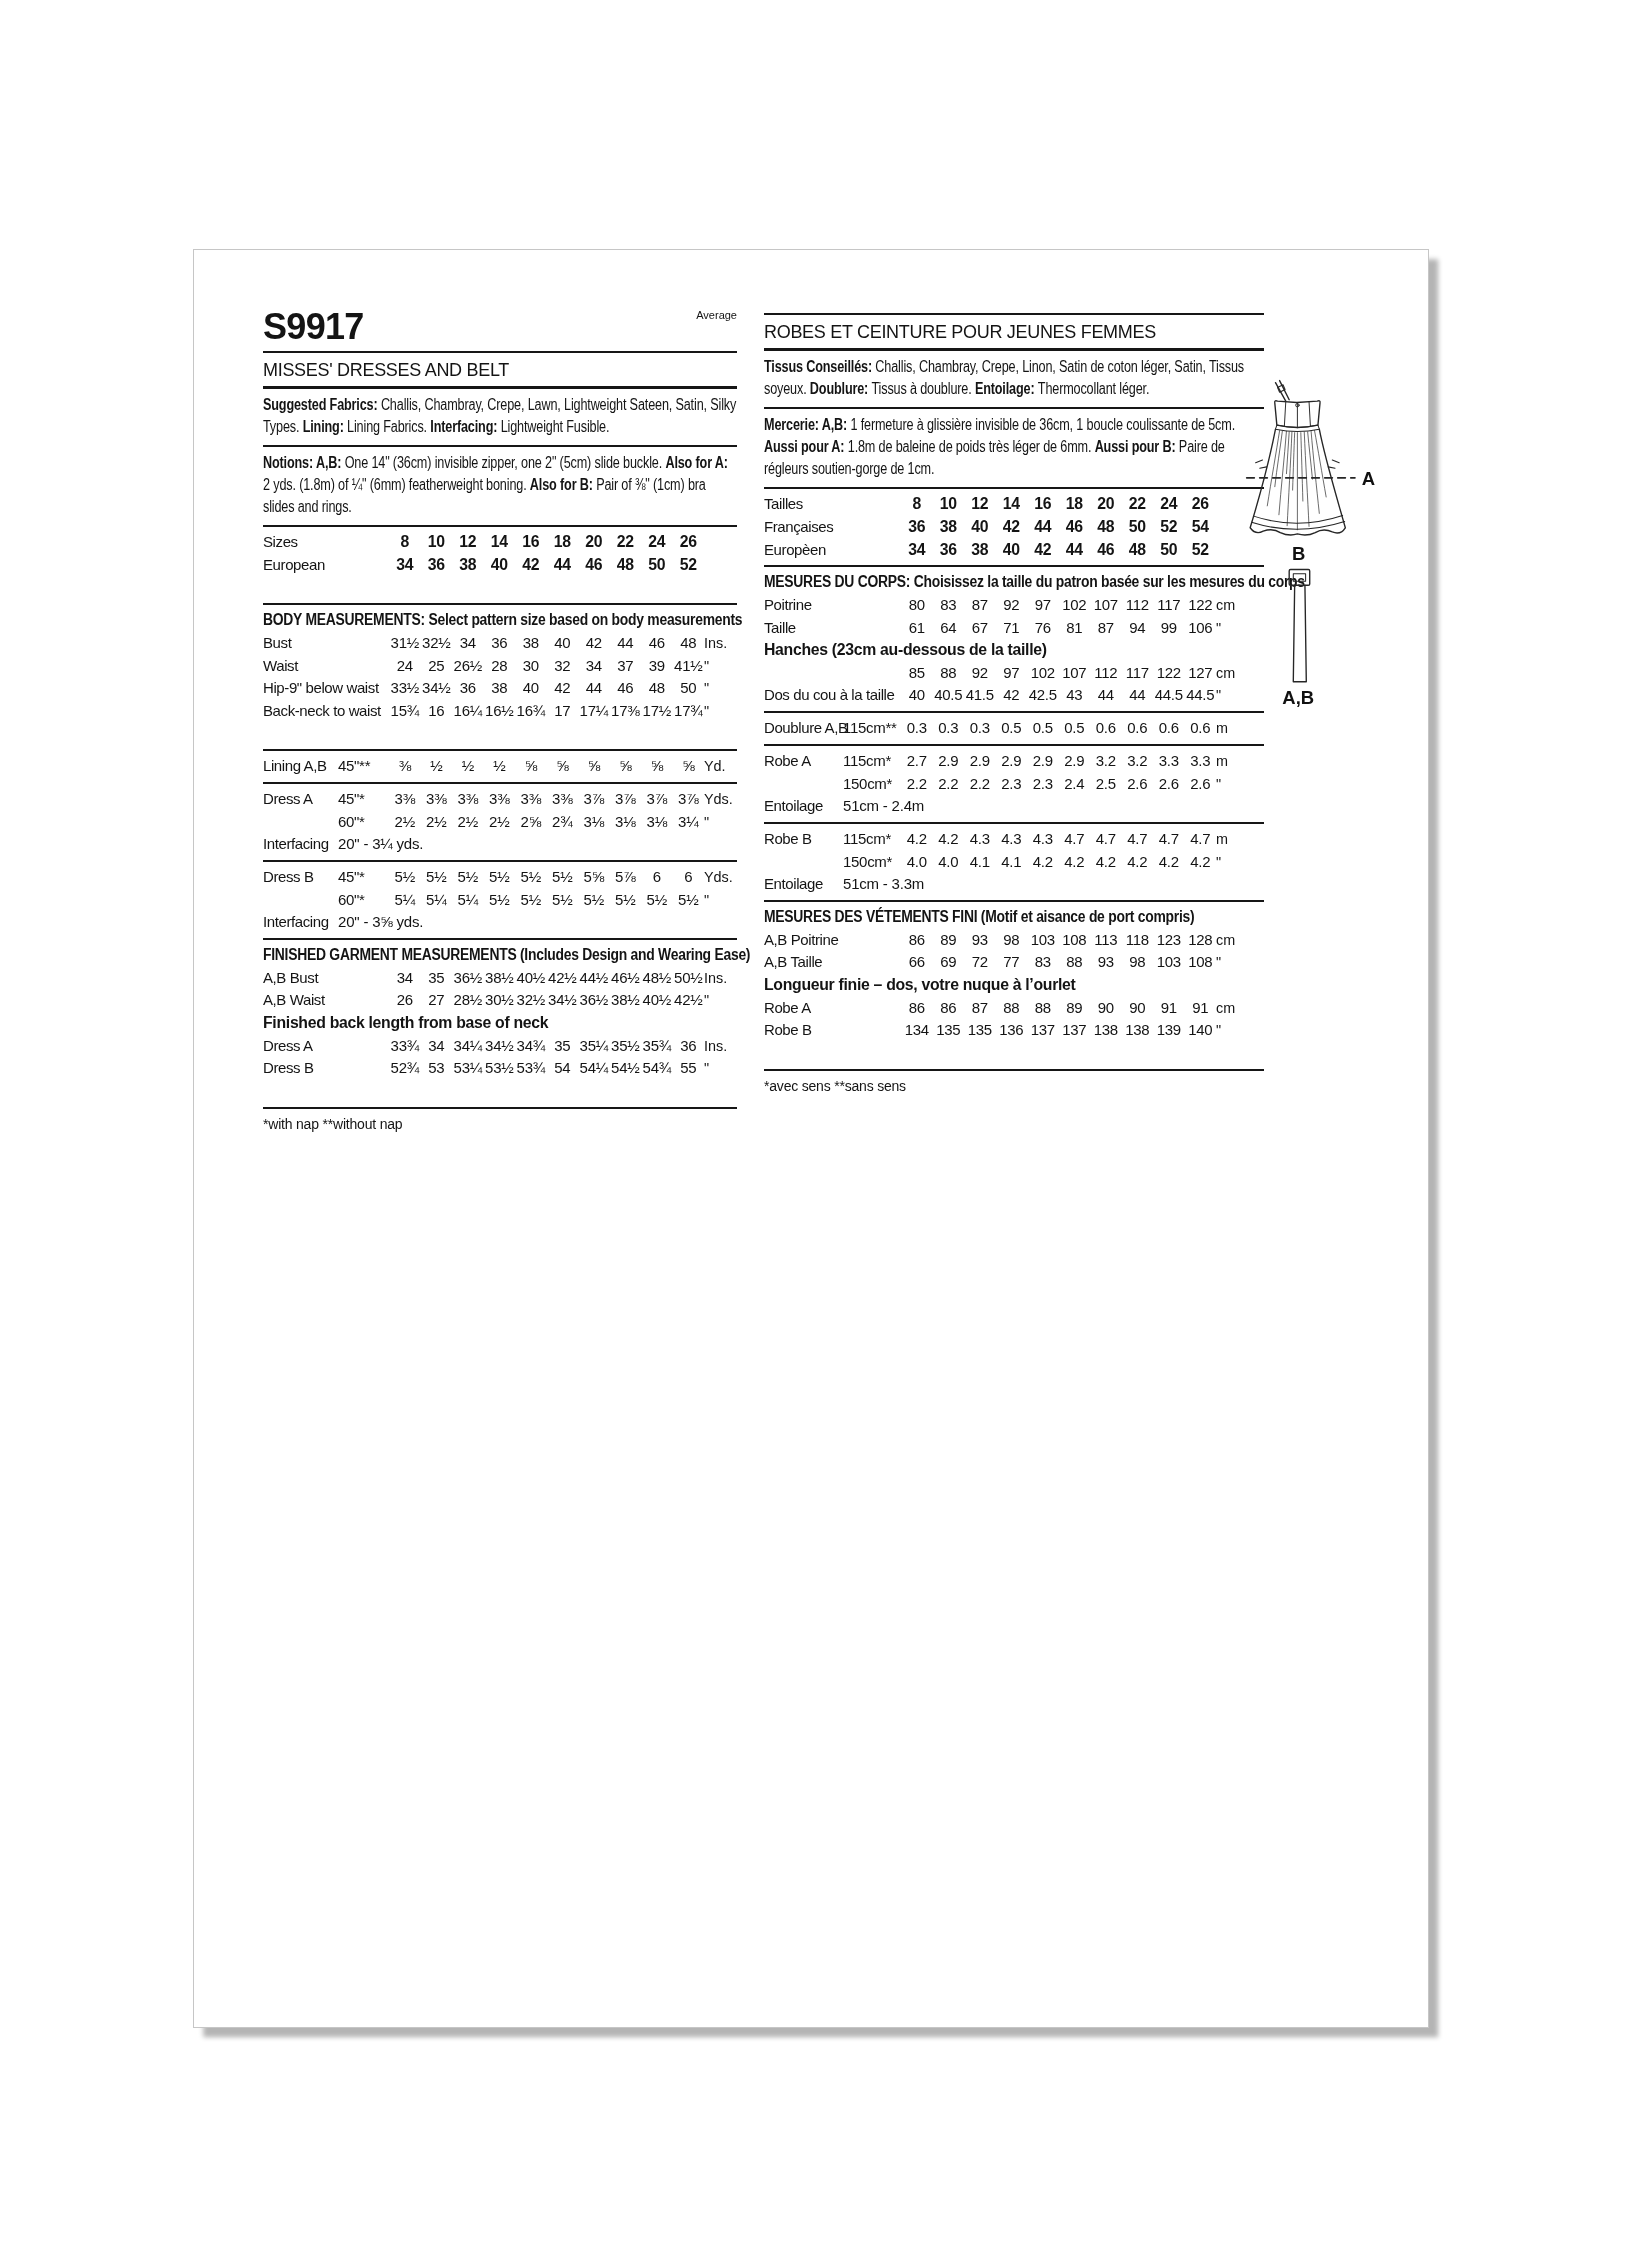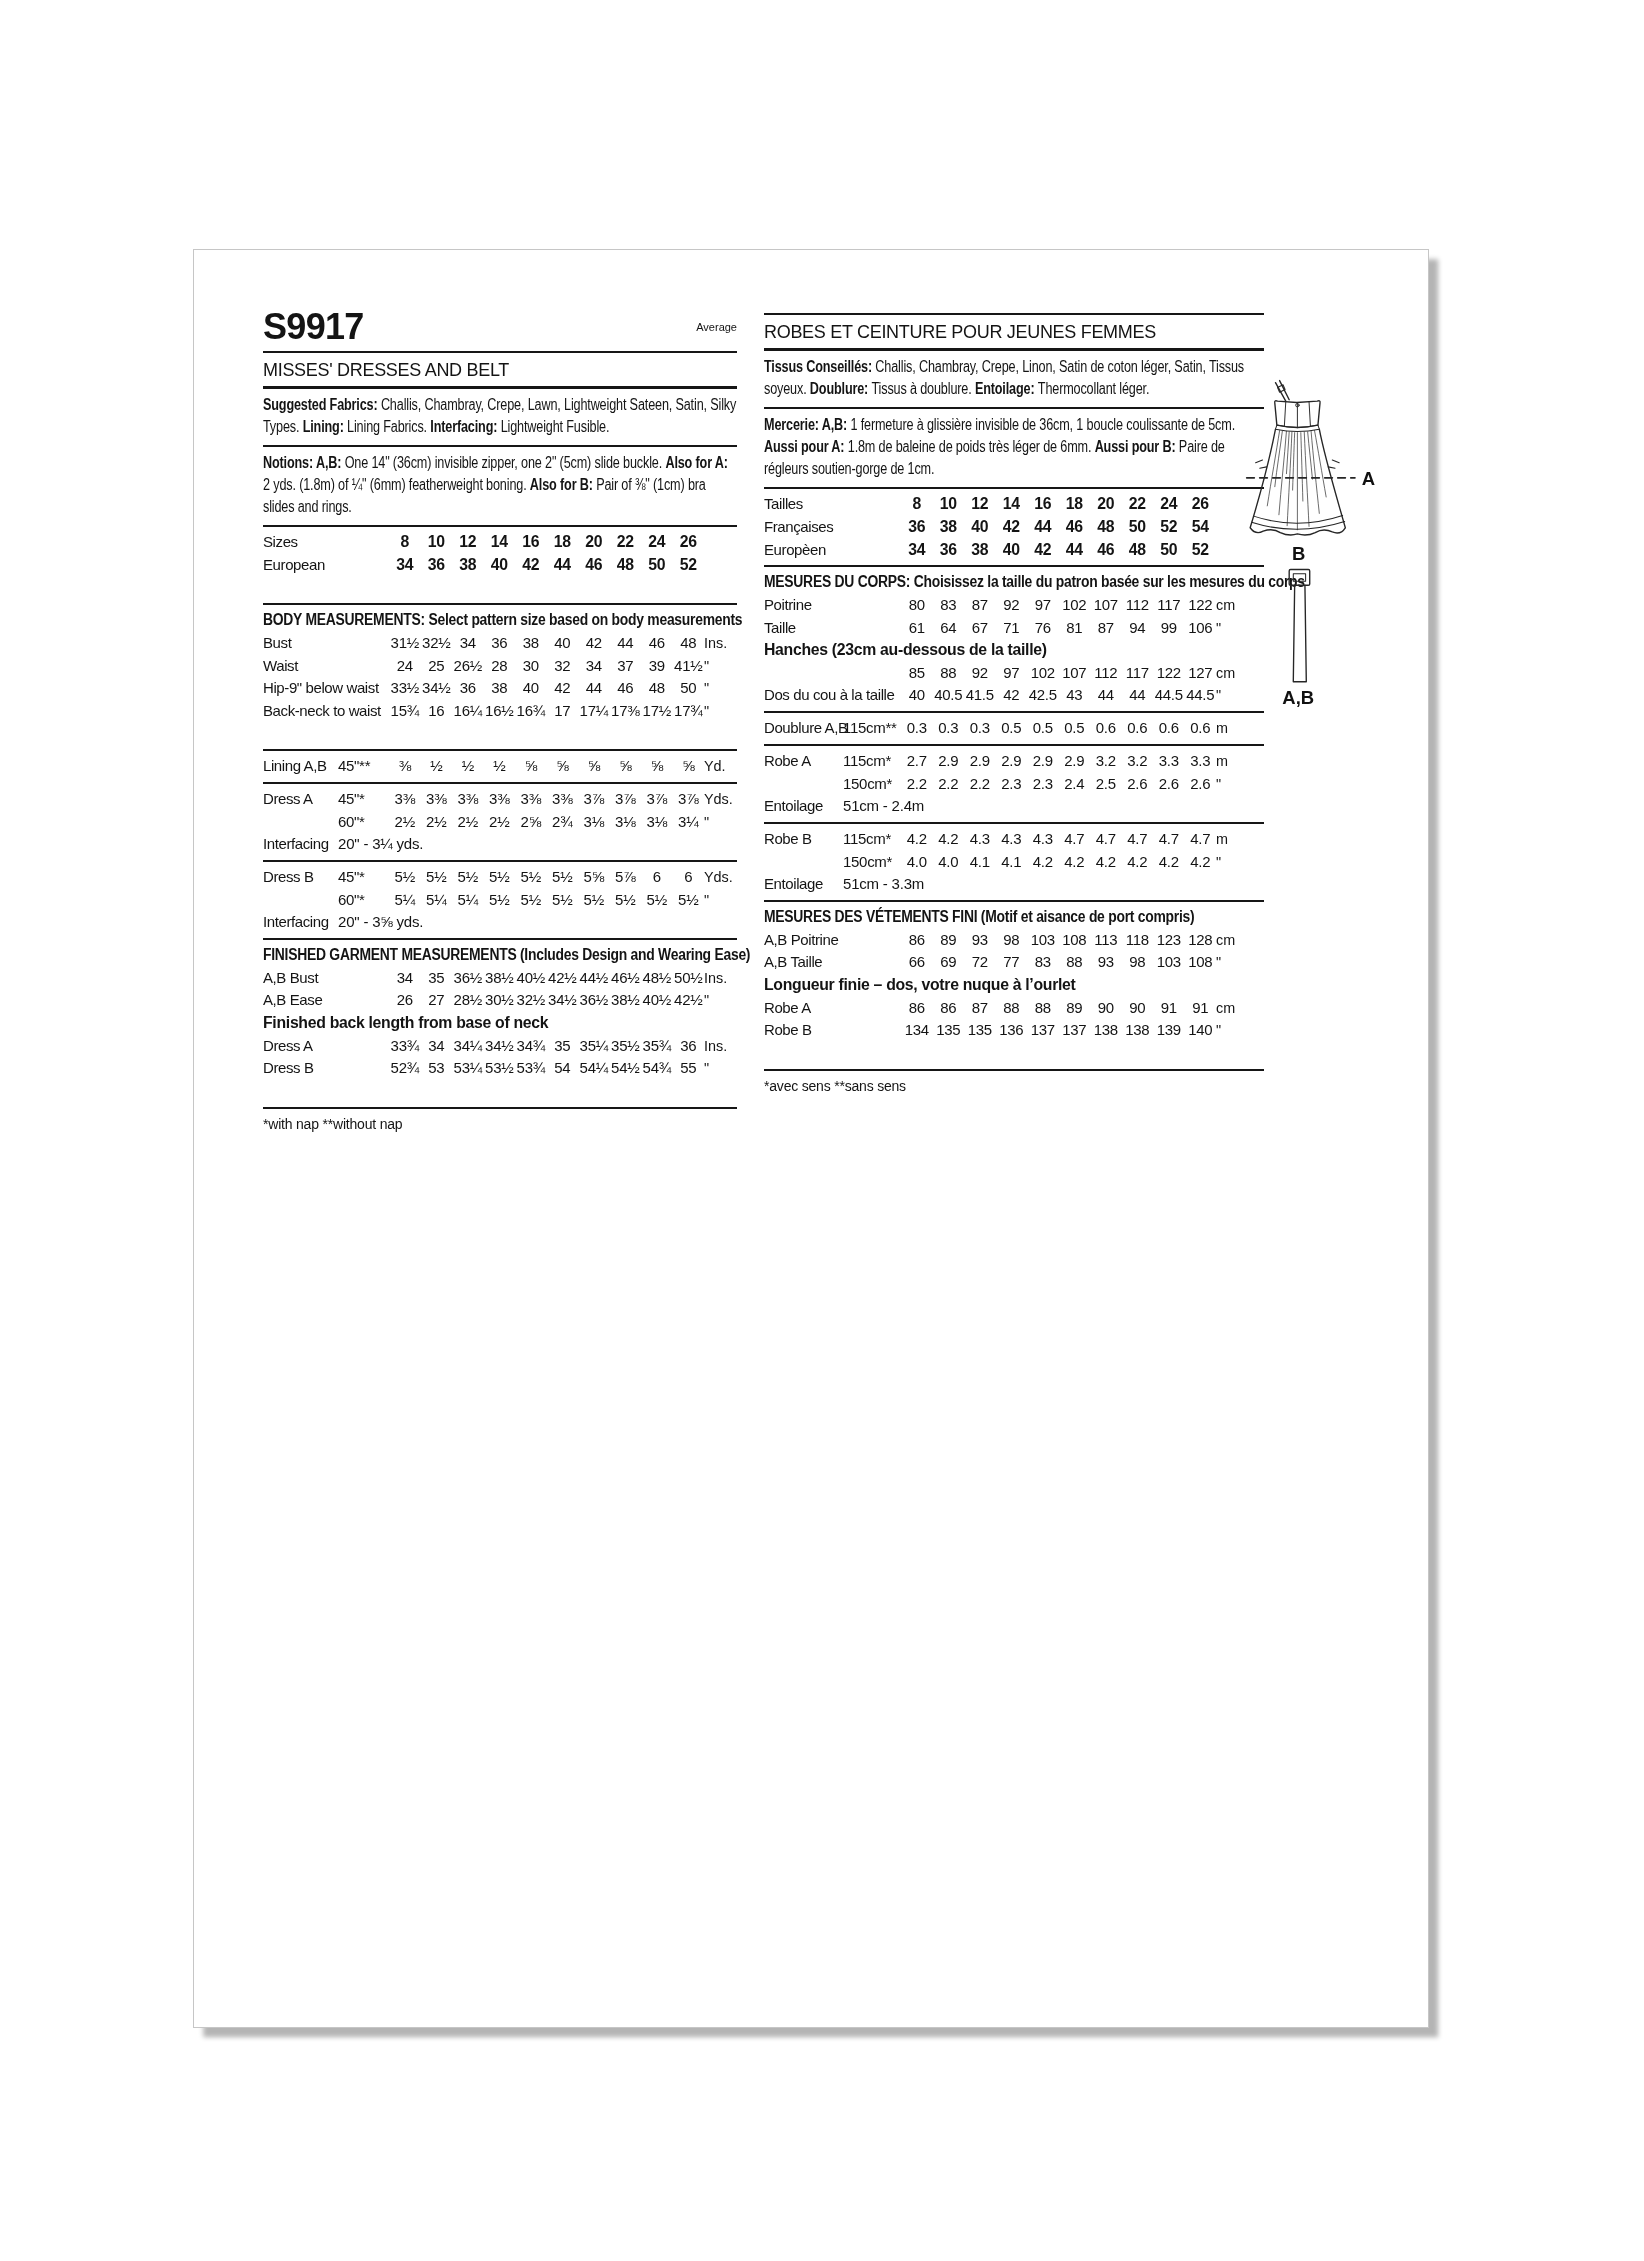--- a/index.html
+++ b/index.html
@@ -5,21 +5,21 @@
   *{box-sizing:border-box}
   html,body{margin:0;padding:0;background:#fff}
   body{font-family:"Liberation Sans","DejaVu Sans",sans-serif;color:#141414}
   .canvas{position:relative;width:1645px;height:2261px;background:#ffffff;overflow:hidden}
   .page{position:absolute;left:193px;top:249px;width:1236px;height:1779px;background:#fff;
         border:1.4px solid #c6c6c6;box-shadow:10.3px 10.3px 4.8px #b4b4b4}
   .col{position:absolute;top:59px}
   .col-left{left:69px;width:474px}
   .col-right{left:570px;width:500px}
 
-  .hdr-row{display:flex;justify-content:space-between;align-items:center;min-height:38px;padding-bottom:1.4px}
+  .hdr-row{display:flex;justify-content:space-between;align-items:flex-start;min-height:38px;padding-bottom:1.4px}
   .sku{font-size:36px;font-weight:700;letter-spacing:-0.7px;line-height:1}
   .difficulty{font-size:11px;line-height:1.15}
   .rule{height:2.1px;background:#161616;margin:4.1px 0}
   .sec-title{font-size:18px;font-weight:400;letter-spacing:-0.3px;padding:2.7px 0 1.4px;white-space:nowrap}
 
   .para{margin:0;padding:1.4px 0 2.7px;font-size:15.8px;line-height:22px;letter-spacing:-0.2px;
         transform:scaleX(0.801);transform-origin:0 0}
   .col-left .para{width:592px}
   .col-right .para{width:624px}
   .b{font-weight:700}
@@ -179,21 +179,21 @@
 
       <div class="subhead condense">FINISHED GARMENT MEASUREMENTS (Includes Design and Wearing Ease)</div>
       <div class="trow mrow">
         <span class="lbl">A,B Bust</span>
         <span class="vals">
           
         <span class="v">34</span><span class="v">35</span><span class="v">36½</span><span class="v">38½</span><span class="v">40½</span><span class="v">42½</span><span class="v">44½</span><span class="v">46½</span><span class="v">48½</span><span class="v">50½</span></span>
         <span class="unit">Ins.</span>
       </div>
       <div class="trow mrow">
-        <span class="lbl">A,B Ease</span>
+        <span class="lbl">A,B Waist</span>
         <span class="vals">
           
         <span class="v">26</span><span class="v">27</span><span class="v">28½</span><span class="v">30½</span><span class="v">32½</span><span class="v">34½</span><span class="v">36½</span><span class="v">38½</span><span class="v">40½</span><span class="v">42½</span></span>
         <span class="unit">"</span>
       </div>
       <div class="subhead">Finished back length from base of neck</div>
       <div class="trow mrow">
         <span class="lbl">Dress A</span>
         <span class="vals">
           

